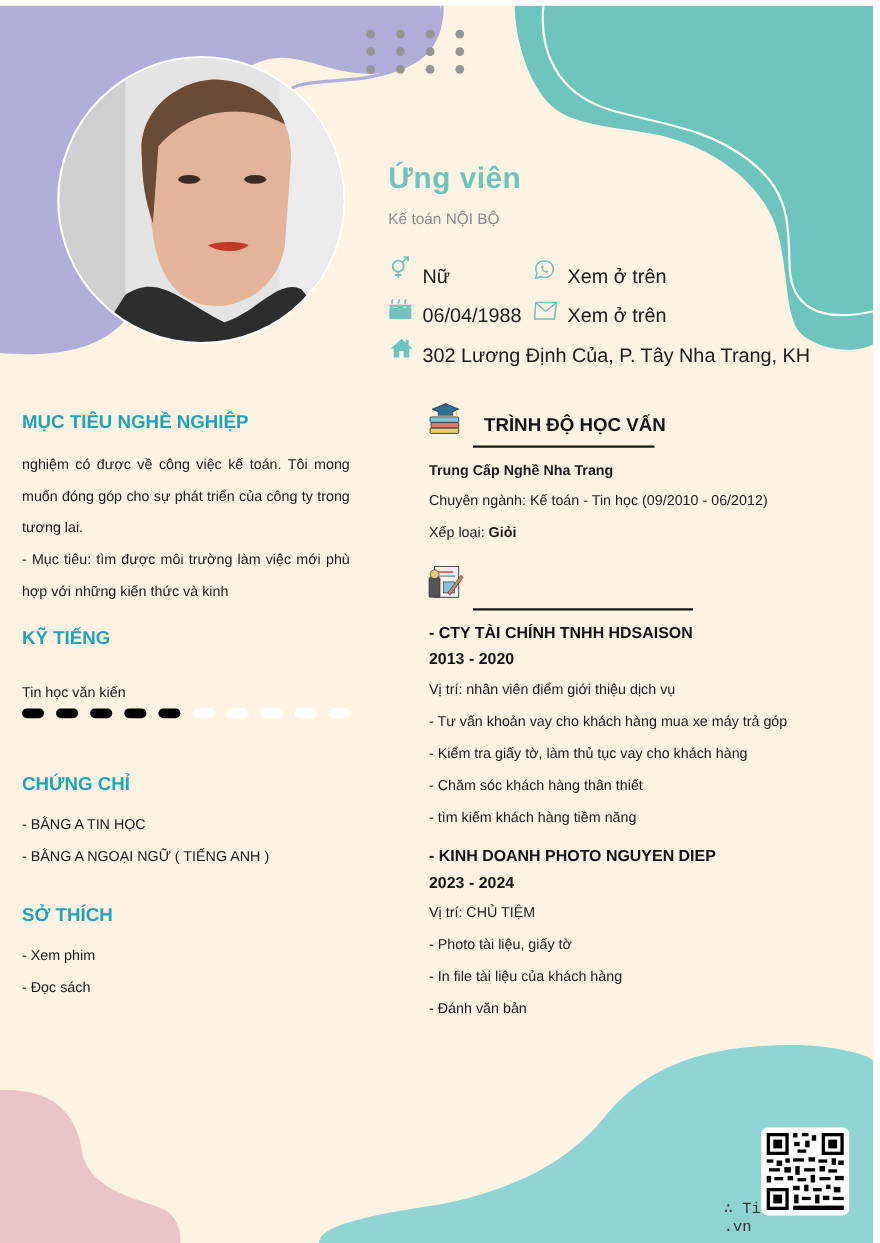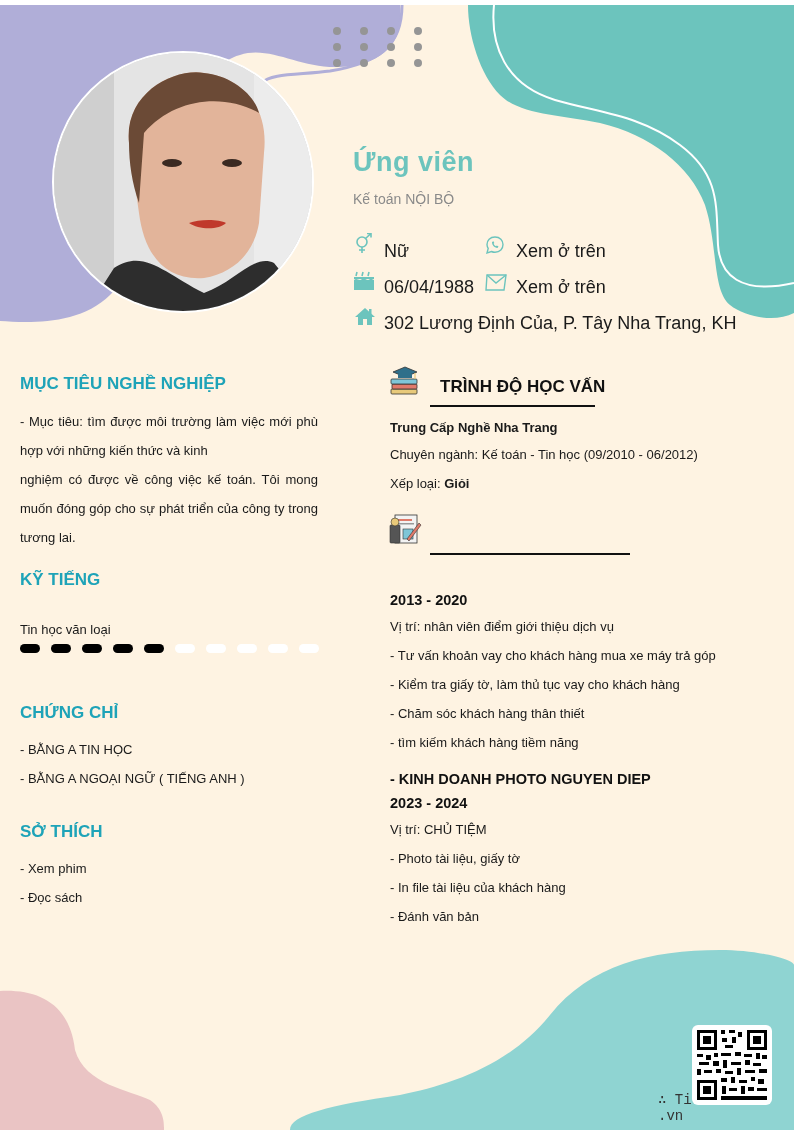--- a/index.html
+++ b/index.html
@@ -108,26 +108,26 @@
   <div class="info" style="left:516px;top:272px">Xem ở trên</div>
 
   <svg class="ico" style="left:354px;top:302px" viewBox="0 0 22 20">
     <path d="M11 1 L21 10 L18 10 L18 18 L13 18 L13 12 L9 12 L9 18 L4 18 L4 10 L1 10 Z" fill="#6cc4bd"></path>
     <rect x="15" y="2" width="2.5" height="5" fill="#6cc4bd"></rect>
   </svg>
   <div class="info" style="left:384px;top:308px">302 Lương Định Của, P. Tây Nha Trang, KH</div>
 
   <div class="sec-title" style="left:20px;top:369px">MỤC TIÊU NGHỀ NGHIỆP</div>
   <div class="obj">
+    <p>nghiệm có được về công việc kế toán. Tôi mong muốn đóng góp cho sự phát triển của công ty trong tương lai.</p>
     <p>- Mục tiêu: tìm được môi trường làm việc mới phù hợp với những kiến thức và kinh</p>
-    <p>nghiệm có được về công việc kế toán. Tôi mong muốn đóng góp cho sự phát triển của công ty trong tương lai.</p>
   </div>
 
   <div class="sec-title" style="left:20px;top:565px">KỸ TIẾNG</div>
-  <div class="txt" style="left:20px;top:617px">Tin học văn loại</div>
+  <div class="txt" style="left:20px;top:617px">Tin học văn kiến</div>
   <div class="skillbar">
     <span class="pill" style="background:#000"></span>
     <span class="pill" style="background:#000"></span>
     <span class="pill" style="background:#000"></span>
     <span class="pill" style="background:#000"></span>
     <span class="pill" style="background:#000"></span>
     <span class="pill" style="background:#fff"></span>
     <span class="pill" style="background:#fff"></span>
     <span class="pill" style="background:#fff"></span>
     <span class="pill" style="background:#fff"></span>
@@ -160,20 +160,21 @@
     <rect x="6" y="2" width="22" height="28" fill="#f3f3f3" stroke="#333" stroke-width="0.8"></rect>
     <rect x="9" y="6" width="14" height="2" fill="#e07a6a"></rect>
     <rect x="9" y="10" width="16" height="1.5" fill="#999"></rect>
     <rect x="14" y="16" width="10" height="10" fill="#7fc6d8" stroke="#333" stroke-width="0.6"></rect>
     <rect x="1" y="12" width="10" height="18" rx="1" fill="#555" stroke="#333" stroke-width="0.6"></rect>
     <circle cx="6" cy="9" r="4" fill="#e8c97a" stroke="#333" stroke-width="0.6"></circle>
     <path d="M18 26 L30 10 L32 12 L20 28 Z" fill="#e07a6a" stroke="#333" stroke-width="0.6"></path>
   </svg>
   <div class="rline" style="left:430px;top:548px;width:200px"></div>
 
+  <div class="co" style="left:390px;top:563px">- CTY TÀI CHÍNH TNHH HDSAISON</div>
   <div class="co" style="left:390px;top:587px">2013 - 2020</div>
   <div class="txt" style="left:390px;top:614px">Vị trí: nhân viên điểm giới thiệu dịch vụ</div>
   <div class="txt" style="left:390px;top:643px">- Tư vấn khoản vay cho khách hàng mua xe máy trả góp</div>
   <div class="txt" style="left:390px;top:672px">- Kiểm tra giấy tờ, làm thủ tục vay cho khách hàng</div>
   <div class="txt" style="left:390px;top:701px">- Chăm sóc khách hàng thân thiết</div>
   <div class="txt" style="left:390px;top:730px">- tìm kiếm khách hàng tiềm năng</div>
 
   <div class="co" style="left:390px;top:766px">- KINH DOANH PHOTO NGUYEN DIEP</div>
   <div class="co" style="left:390px;top:790px">2023 - 2024</div>
   <div class="txt" style="left:390px;top:817px">Vị trí: CHỦ TIỆM</div>

